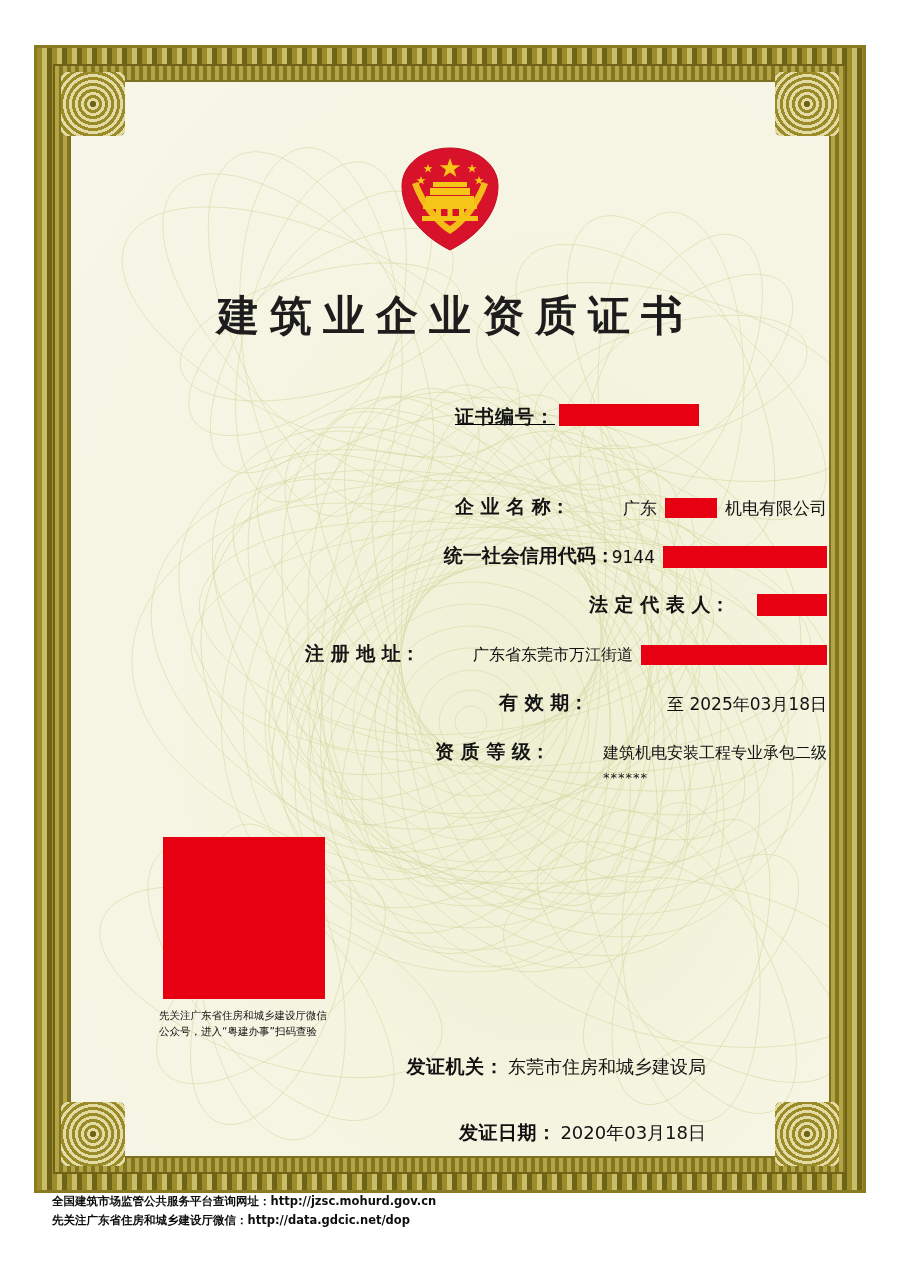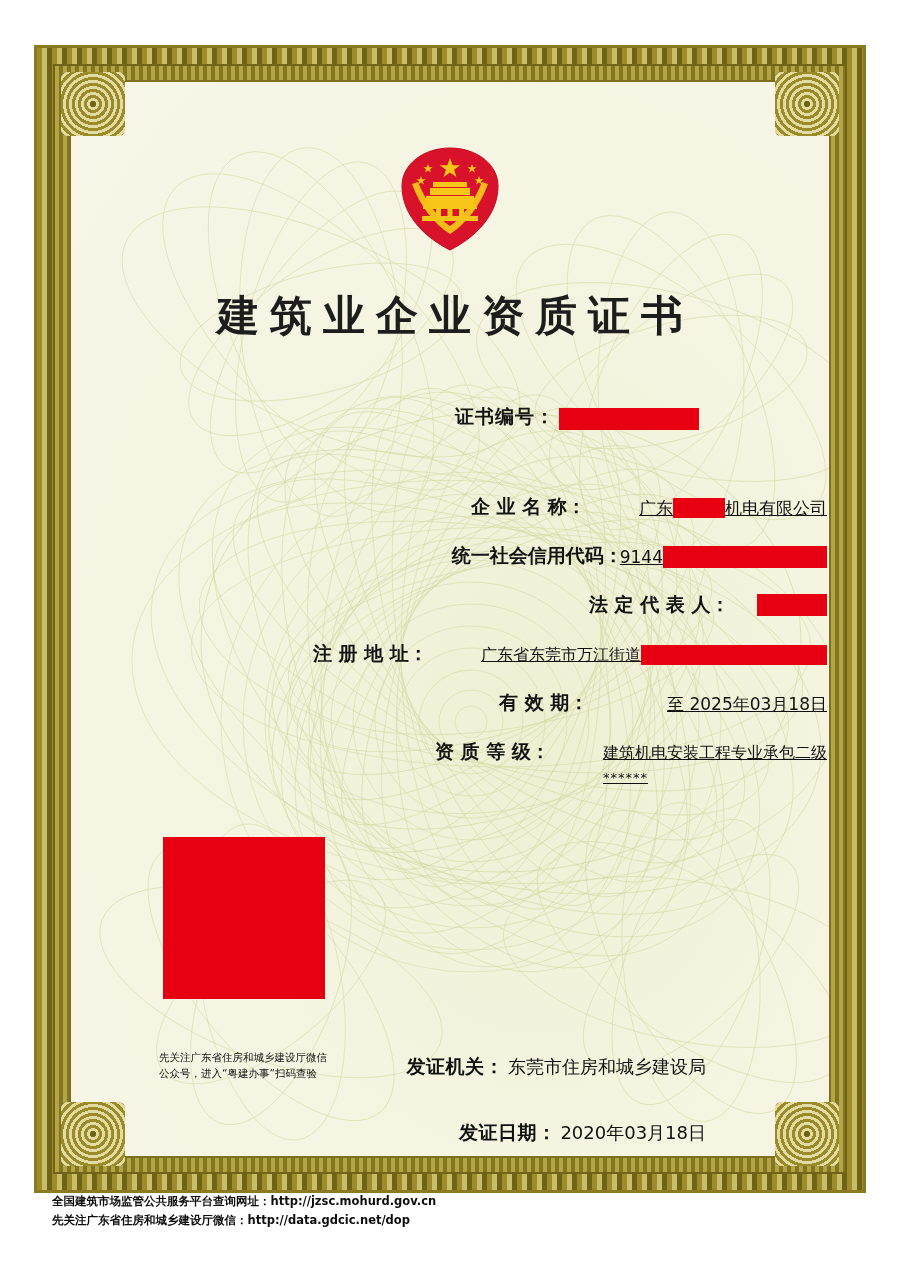--- a/index.html
+++ b/index.html
@@ -107,22 +107,23 @@
     letter-spacing: 11px;
     color: #1d1d1d;
     text-indent: 11px;
   }
 
   .cert-no-row {
     position: absolute;
     top: 322px;
     right: 130px;
     display: flex;
-    align-items: flex-end;
+    align-items: flex-start;
     gap: 4px;
+    text-decoration: underline;
   }
   .cert-no-label {
     font-family: "DejaVu Sans", sans-serif;
     font-weight: bold;
     font-size: 19px;
     color: #141414;
     letter-spacing: 1px;
   }
   .redact {
     background: #e60012;
@@ -155,23 +156,22 @@
     white-space: nowrap;
   }
   .field-value {
     font-family: "DejaVu Sans", sans-serif;
     font-size: 17px;
     color: #111111;
     line-height: 24px;
     display: flex;
     align-items: center;
     flex-wrap: wrap;
-    gap: 0px;
+    gap: 8px;
     padding-top: 2px;
-    text-decoration: underline;
   }
   .field-value.small {
     font-size: 16px;
   }
   .value-block {
     display: flex;
     flex-direction: column;
   }
   .stars {
     font-family: "DejaVu Sans", sans-serif;
@@ -192,21 +192,20 @@
   }
   .qr-caption {
     position: absolute;
     left: 88px;
     top: 925px;
     width: 180px;
     font-family: "DejaVu Sans", sans-serif;
     font-size: 10.5px;
     line-height: 16px;
     color: #111;
-    margin-top: 42px;
   }
 
   
   .issuer {
     position: absolute;
     right: 123px;
     top: 952px;
     text-align: center;
   }
   .issuer-row {

